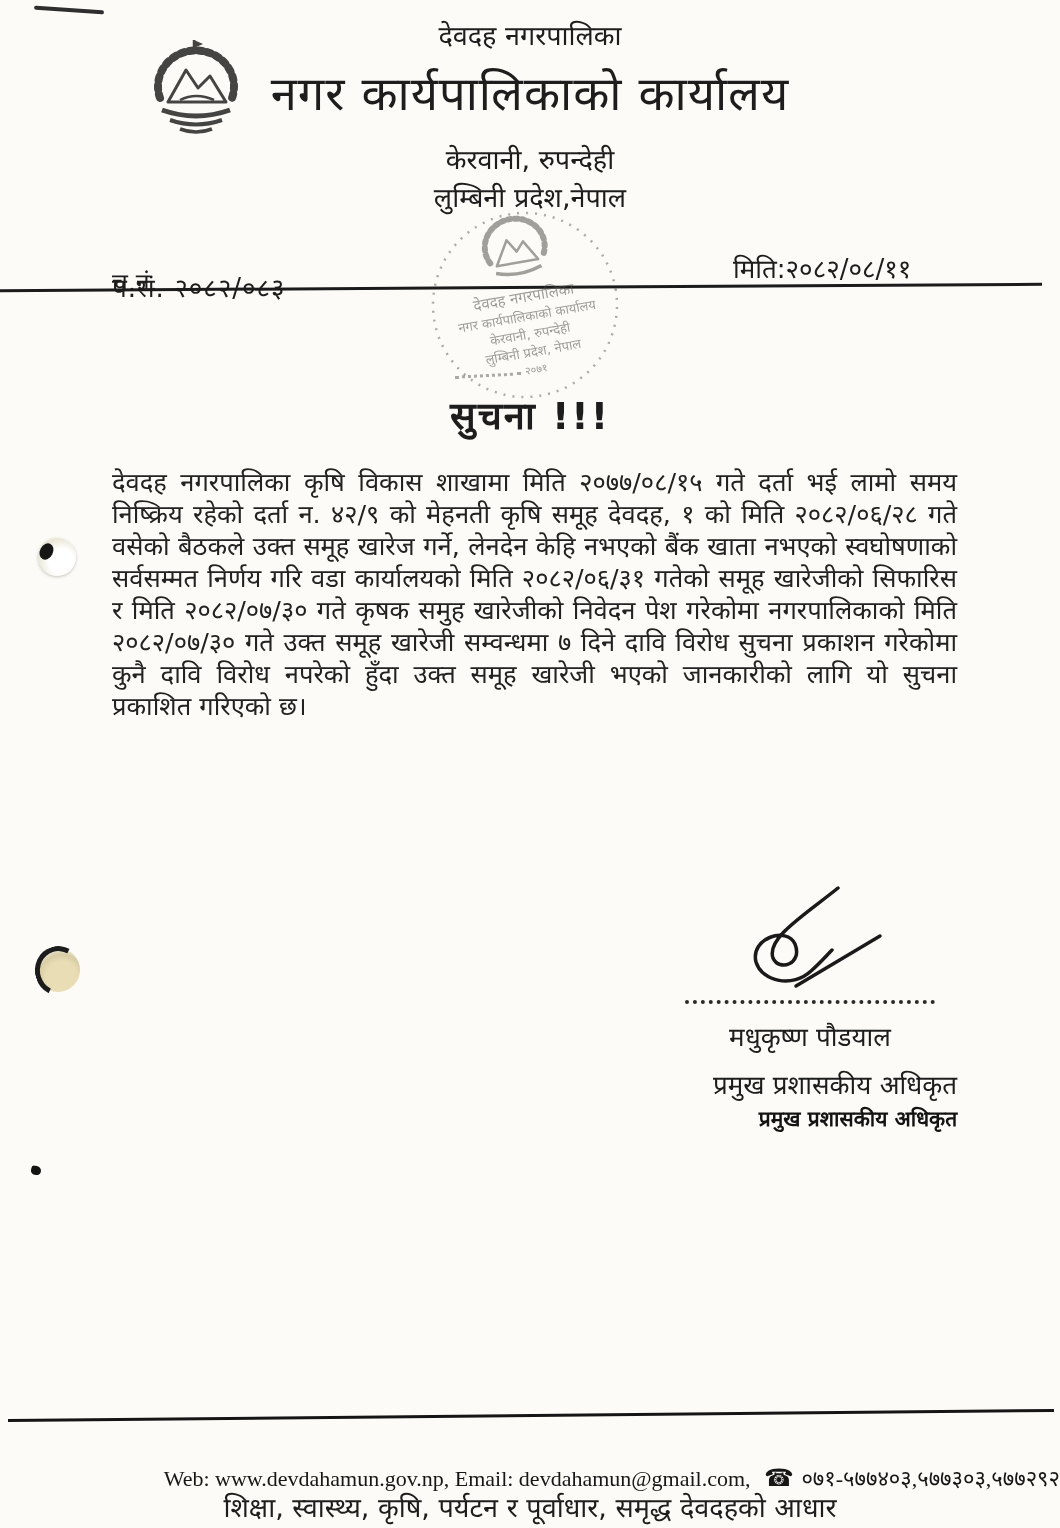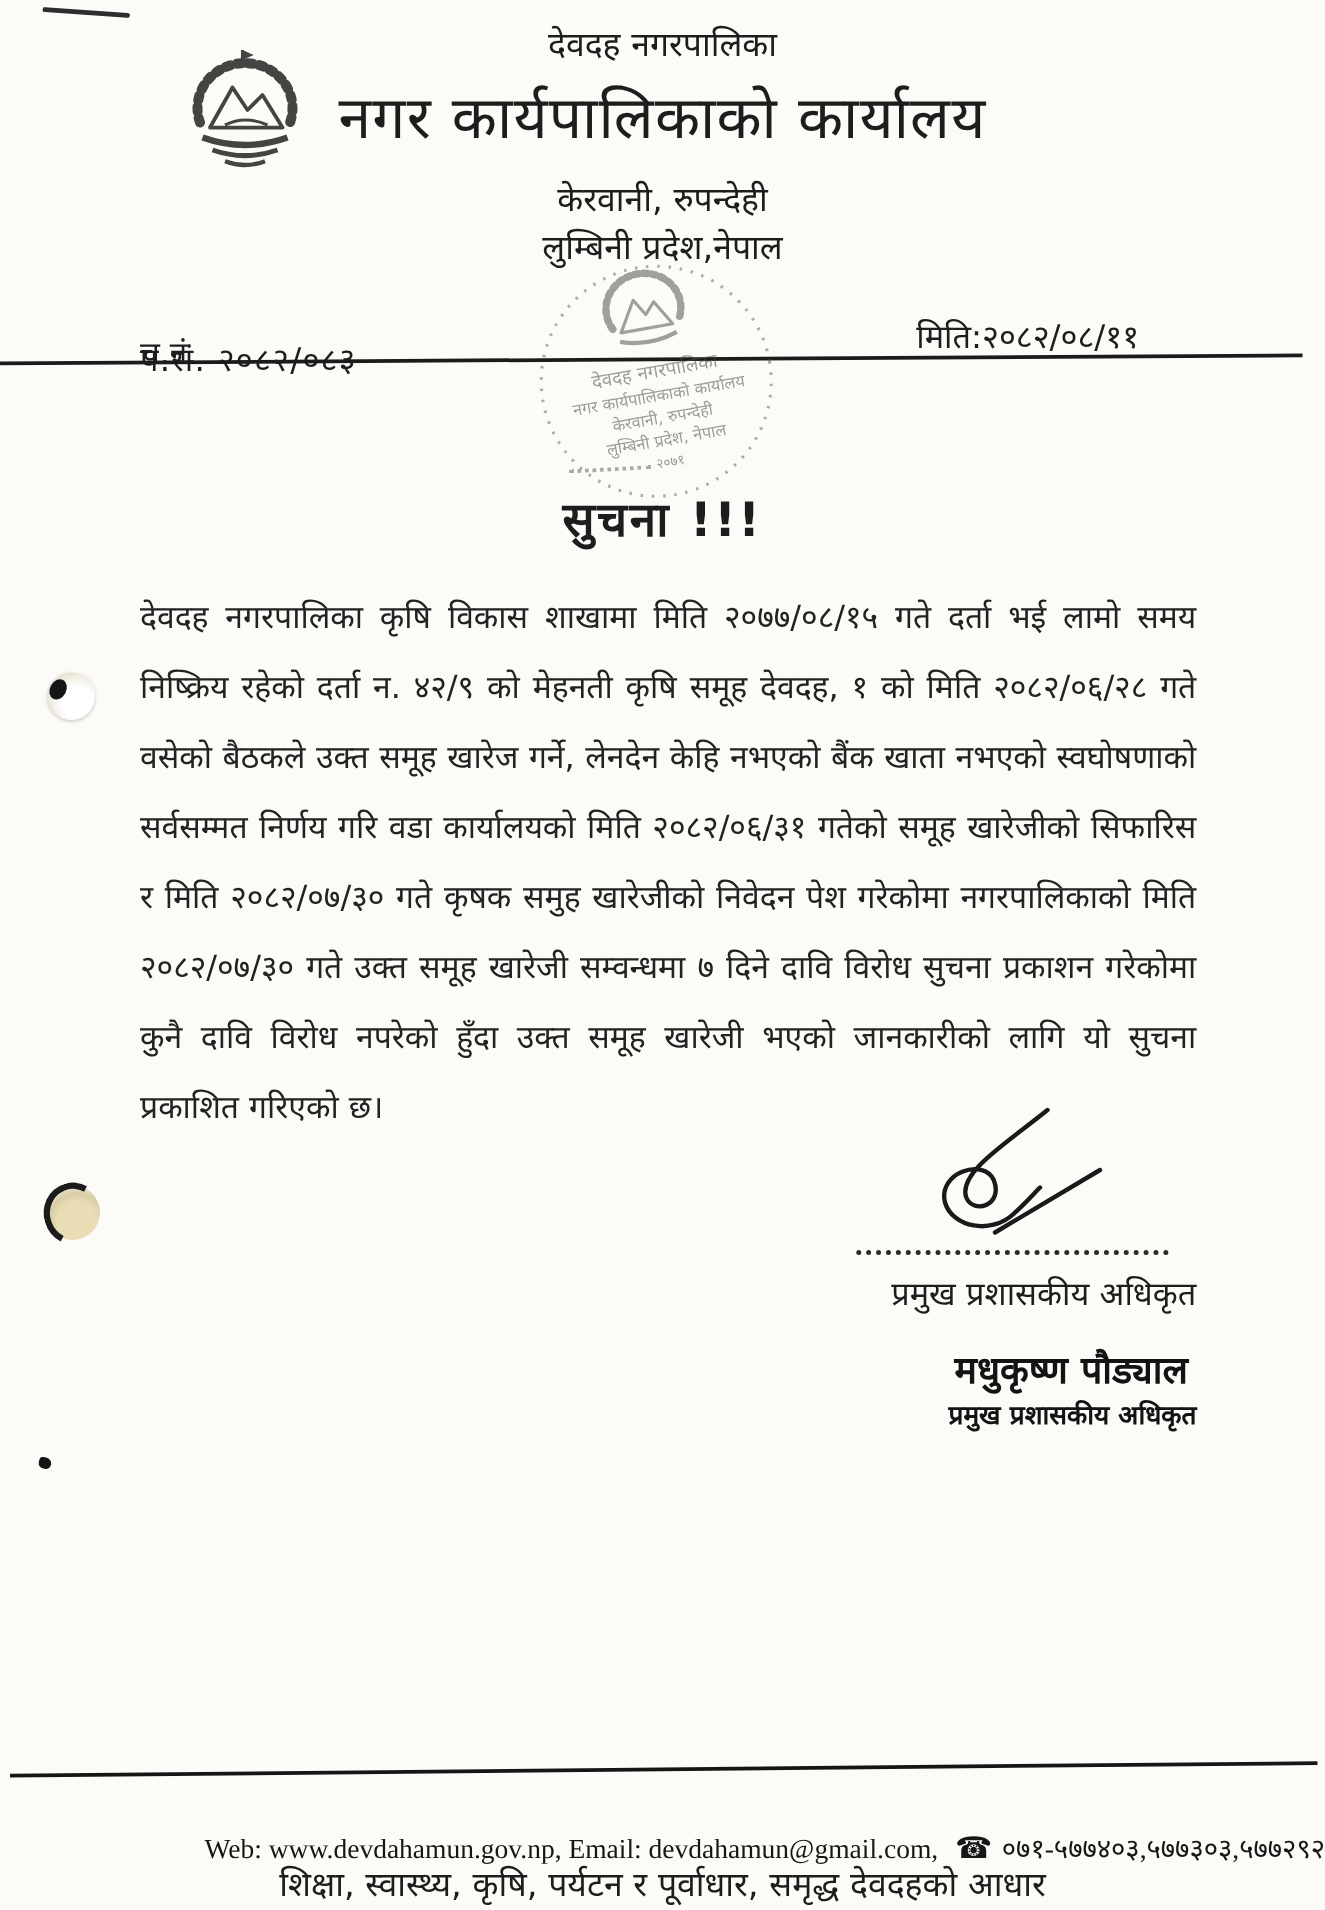--- a/index.html
+++ b/index.html
@@ -67,21 +67,21 @@
     position:absolute; left:426px; top:206px; z-index:2;
     transform:rotate(-10deg); opacity:.55;
   }
   
   .notice-title {
     position:absolute; left:0; top:388px; width:100%;
     text-align:center; font-size:38px; font-weight:700; letter-spacing:2px;
   }
   .notice-body {
     position:absolute; left:112px; top:466px; width:845px;
-    font-size:25.5px; line-height:56px; text-align:justify;
+    font-size:25.5px; line-height:32px; text-align:justify;
     color:#222;
   }
   
   .sig-block { position:absolute; left:650px; top:880px; width:320px; text-align:center; }
   .sig-scribble { display:block; margin:0 auto; }
   .sig-dots { width:250px; margin:2px auto 0; border-bottom:4px dotted #2a2a2a; height:4px; }
   .sig-name  { margin-top:14px; font-size:26px; }
   .sig-title { margin-top:12px; font-size:26px; transform:translateX(25px); }
   .stamped-name  { margin-top:22px; font-size:30px; font-weight:700; color:#131313; transform:translateX(47px); }
   .stamped-title { margin-top:2px;  font-size:21px; font-weight:700; color:#131313; transform:translateX(48px); }
@@ -152,22 +152,22 @@
   <p class="notice-body">देवदह नगरपालिका कृषि विकास शाखामा मिति २०७७/०८/१५ गते दर्ता भई लामो समय निष्क्रिय रहेको दर्ता न. ४२/९ को मेहनती कृषि समूह देवदह, १ को मिति २०८२/०६/२८ गते वसेको बैठकले उक्त समूह खारेज गर्ने, लेनदेन केहि नभएको बैंक खाता नभएको स्वघोषणाको सर्वसम्मत निर्णय गरि वडा कार्यालयको मिति २०८२/०६/३१ गतेको समूह खारेजीको सिफारिस र मिति २०८२/०७/३० गते कृषक समुह खारेजीको निवेदन पेश गरेकोमा नगरपालिकाको मिति २०८२/०७/३० गते उक्त समूह खारेजी सम्वन्धमा ७ दिने दावि विरोध सुचना प्रकाशन गरेकोमा कुनै दावि विरोध नपरेको हुँदा उक्त समूह खारेजी भएको जानकारीको लागि यो सुचना प्रकाशित गरिएको छ।</p>
 
   <div class="sig-block">
     <svg class="sig-scribble" width="200" height="118" viewBox="0 0 200 118">
       <g fill="none" stroke="#1a1a1a" stroke-width="3.5" stroke-linecap="round">
         <path d="M128,8 C96,34 56,58 63,78 C69,92 93,84 85,64 C77,46 40,58 46,82 C52,102 83,108 101,91 C110,83 117,75 122,70"></path>
         <path d="M86,106 L170,56"></path>
       </g>
     </svg>
     <div class="sig-dots"></div>
+    <div class="sig-name">मधुकृष्ण पौडयाल</div>
     <div class="sig-title">प्रमुख प्रशासकीय अधिकृत</div>
-    <div class="stamped-name">मधुकृष्ण पौड्याल</div>
     <div class="stamped-title">प्रमुख प्रशासकीय अधिकृत</div>
   </div>
 
   <div class="rule-footer"></div>
   <div class="footer-slogan">शिक्षा, स्वास्थ्य, कृषि, पर्यटन र पूर्वाधार, समृद्ध देवदहको आधार</div>
   <div class="footer-contact">
     <span>Web: www.devdahamun.gov.np, Email: devdahamun@gmail.com,</span>
     <span class="phone-icon">☎</span>
     <span>०७१-५७७४०३,५७७३०३,५७७२९२</span>
   </div>

